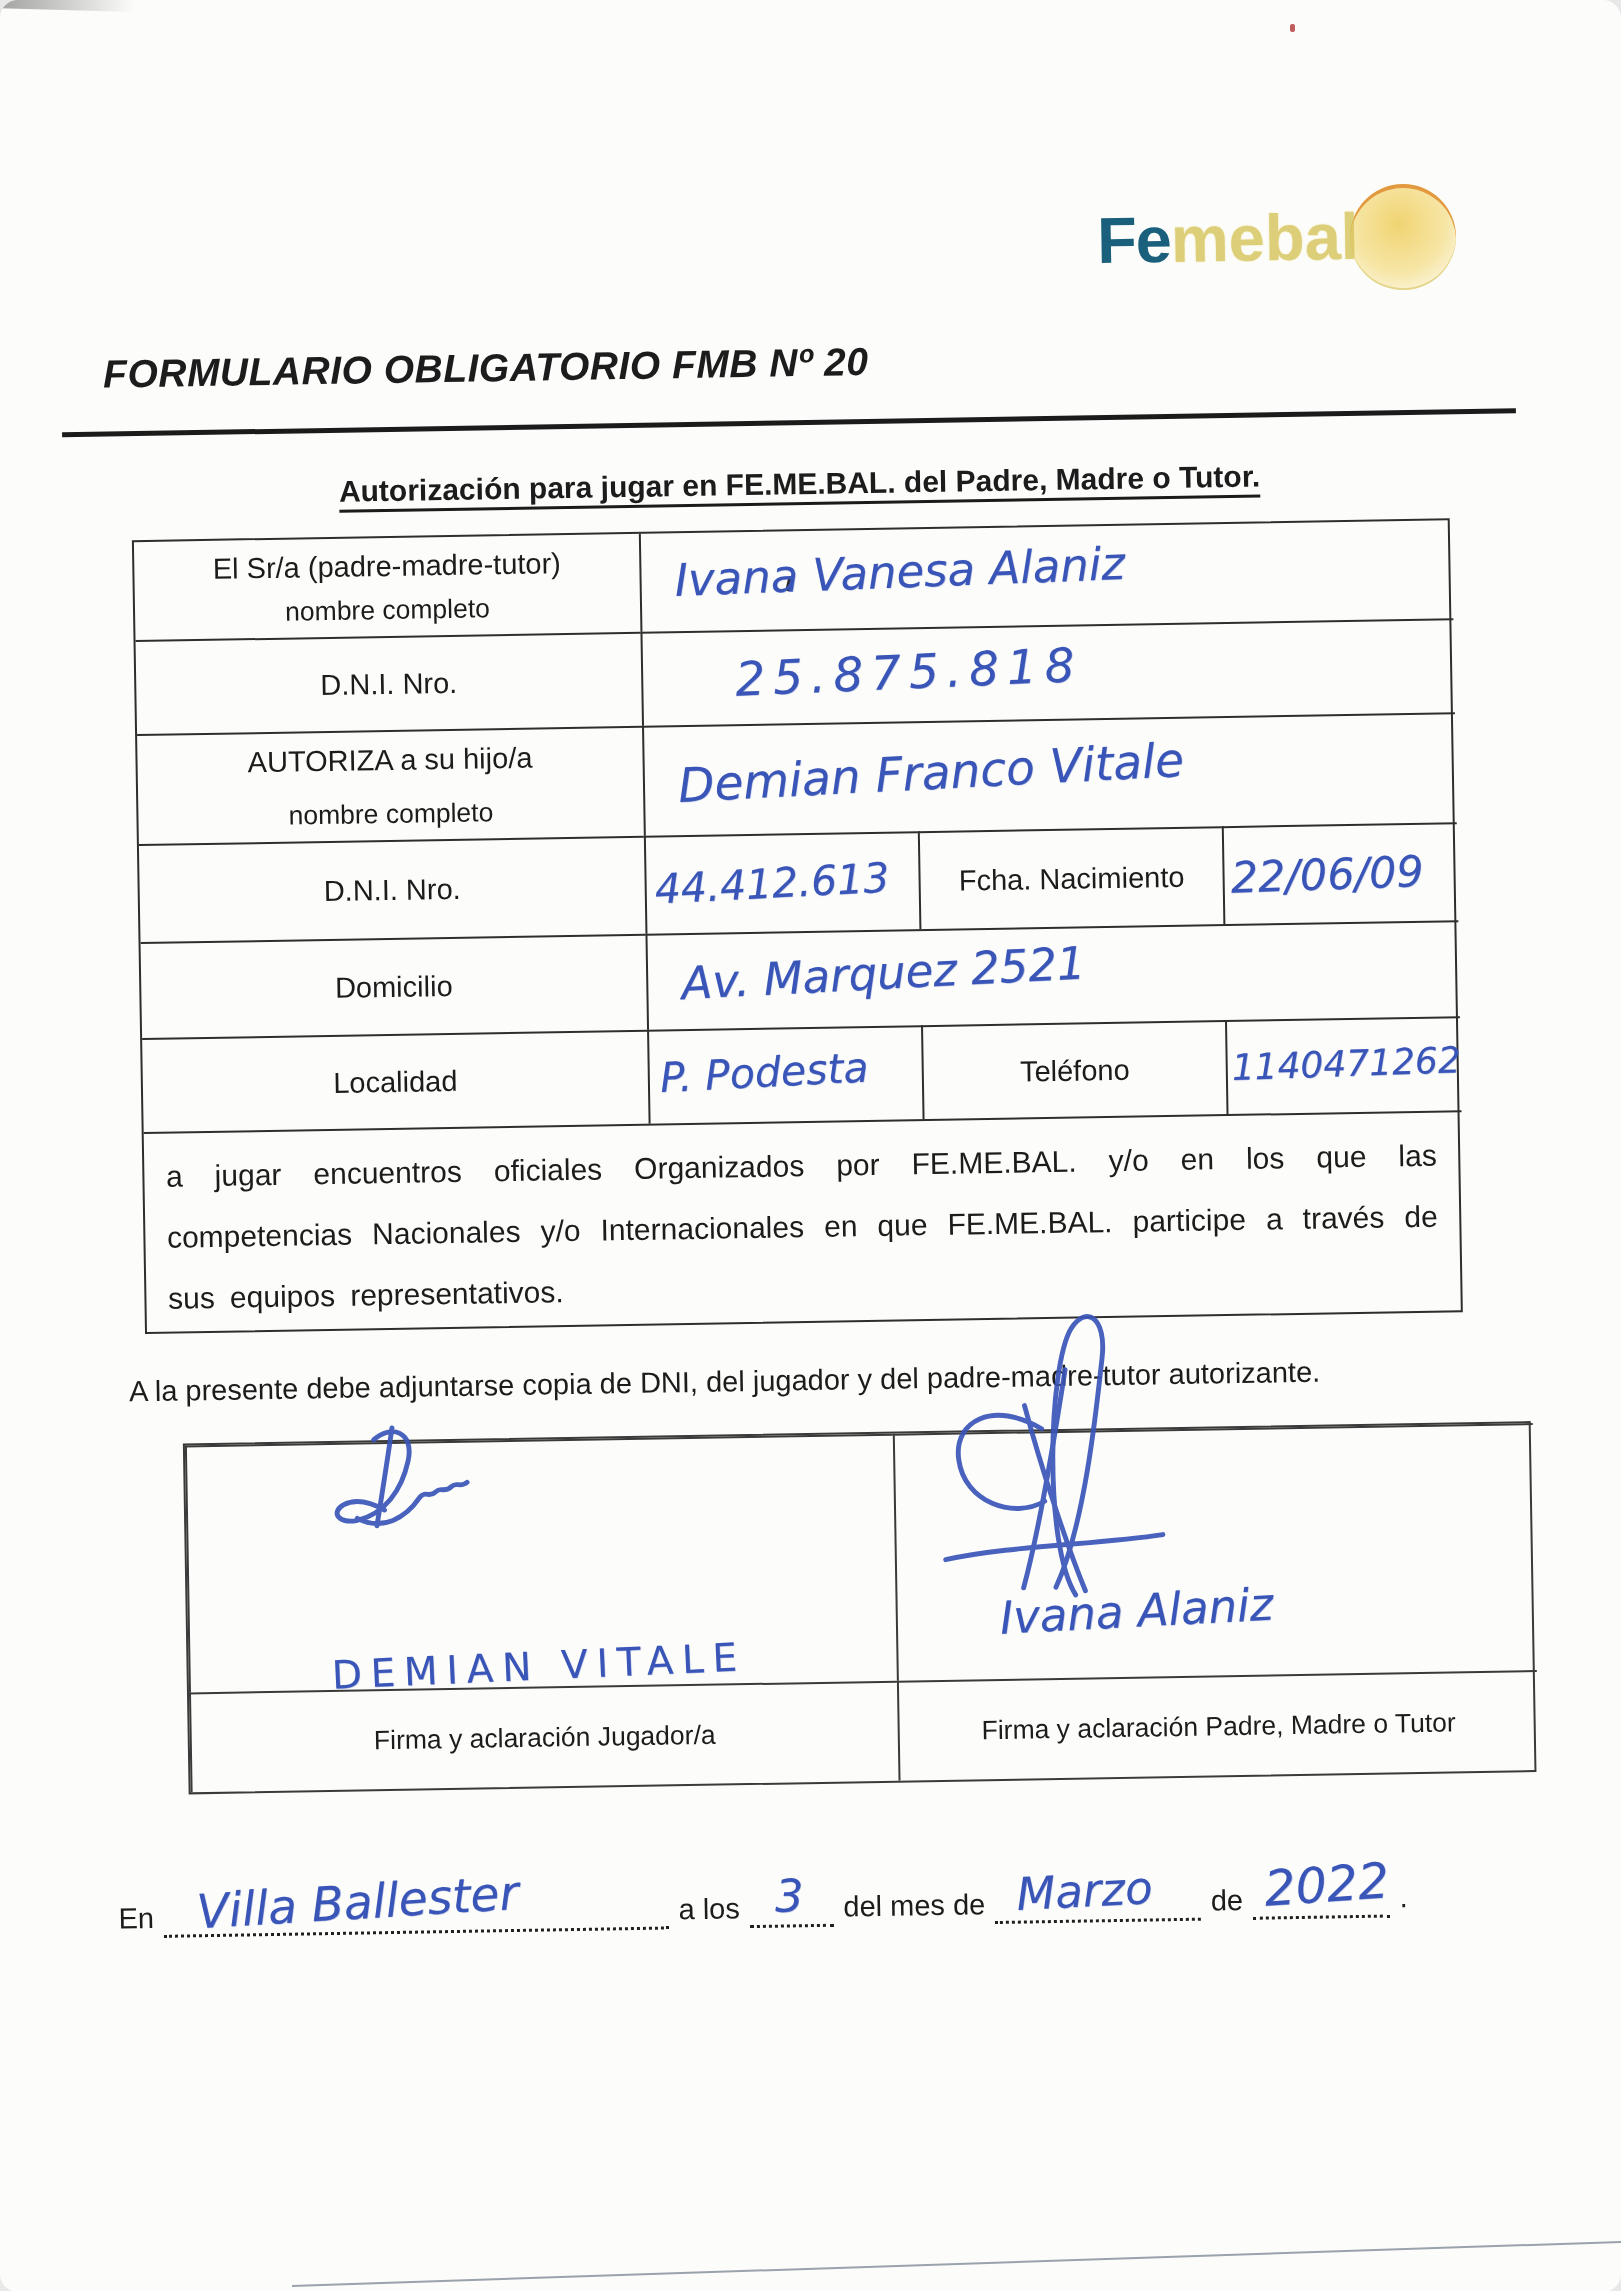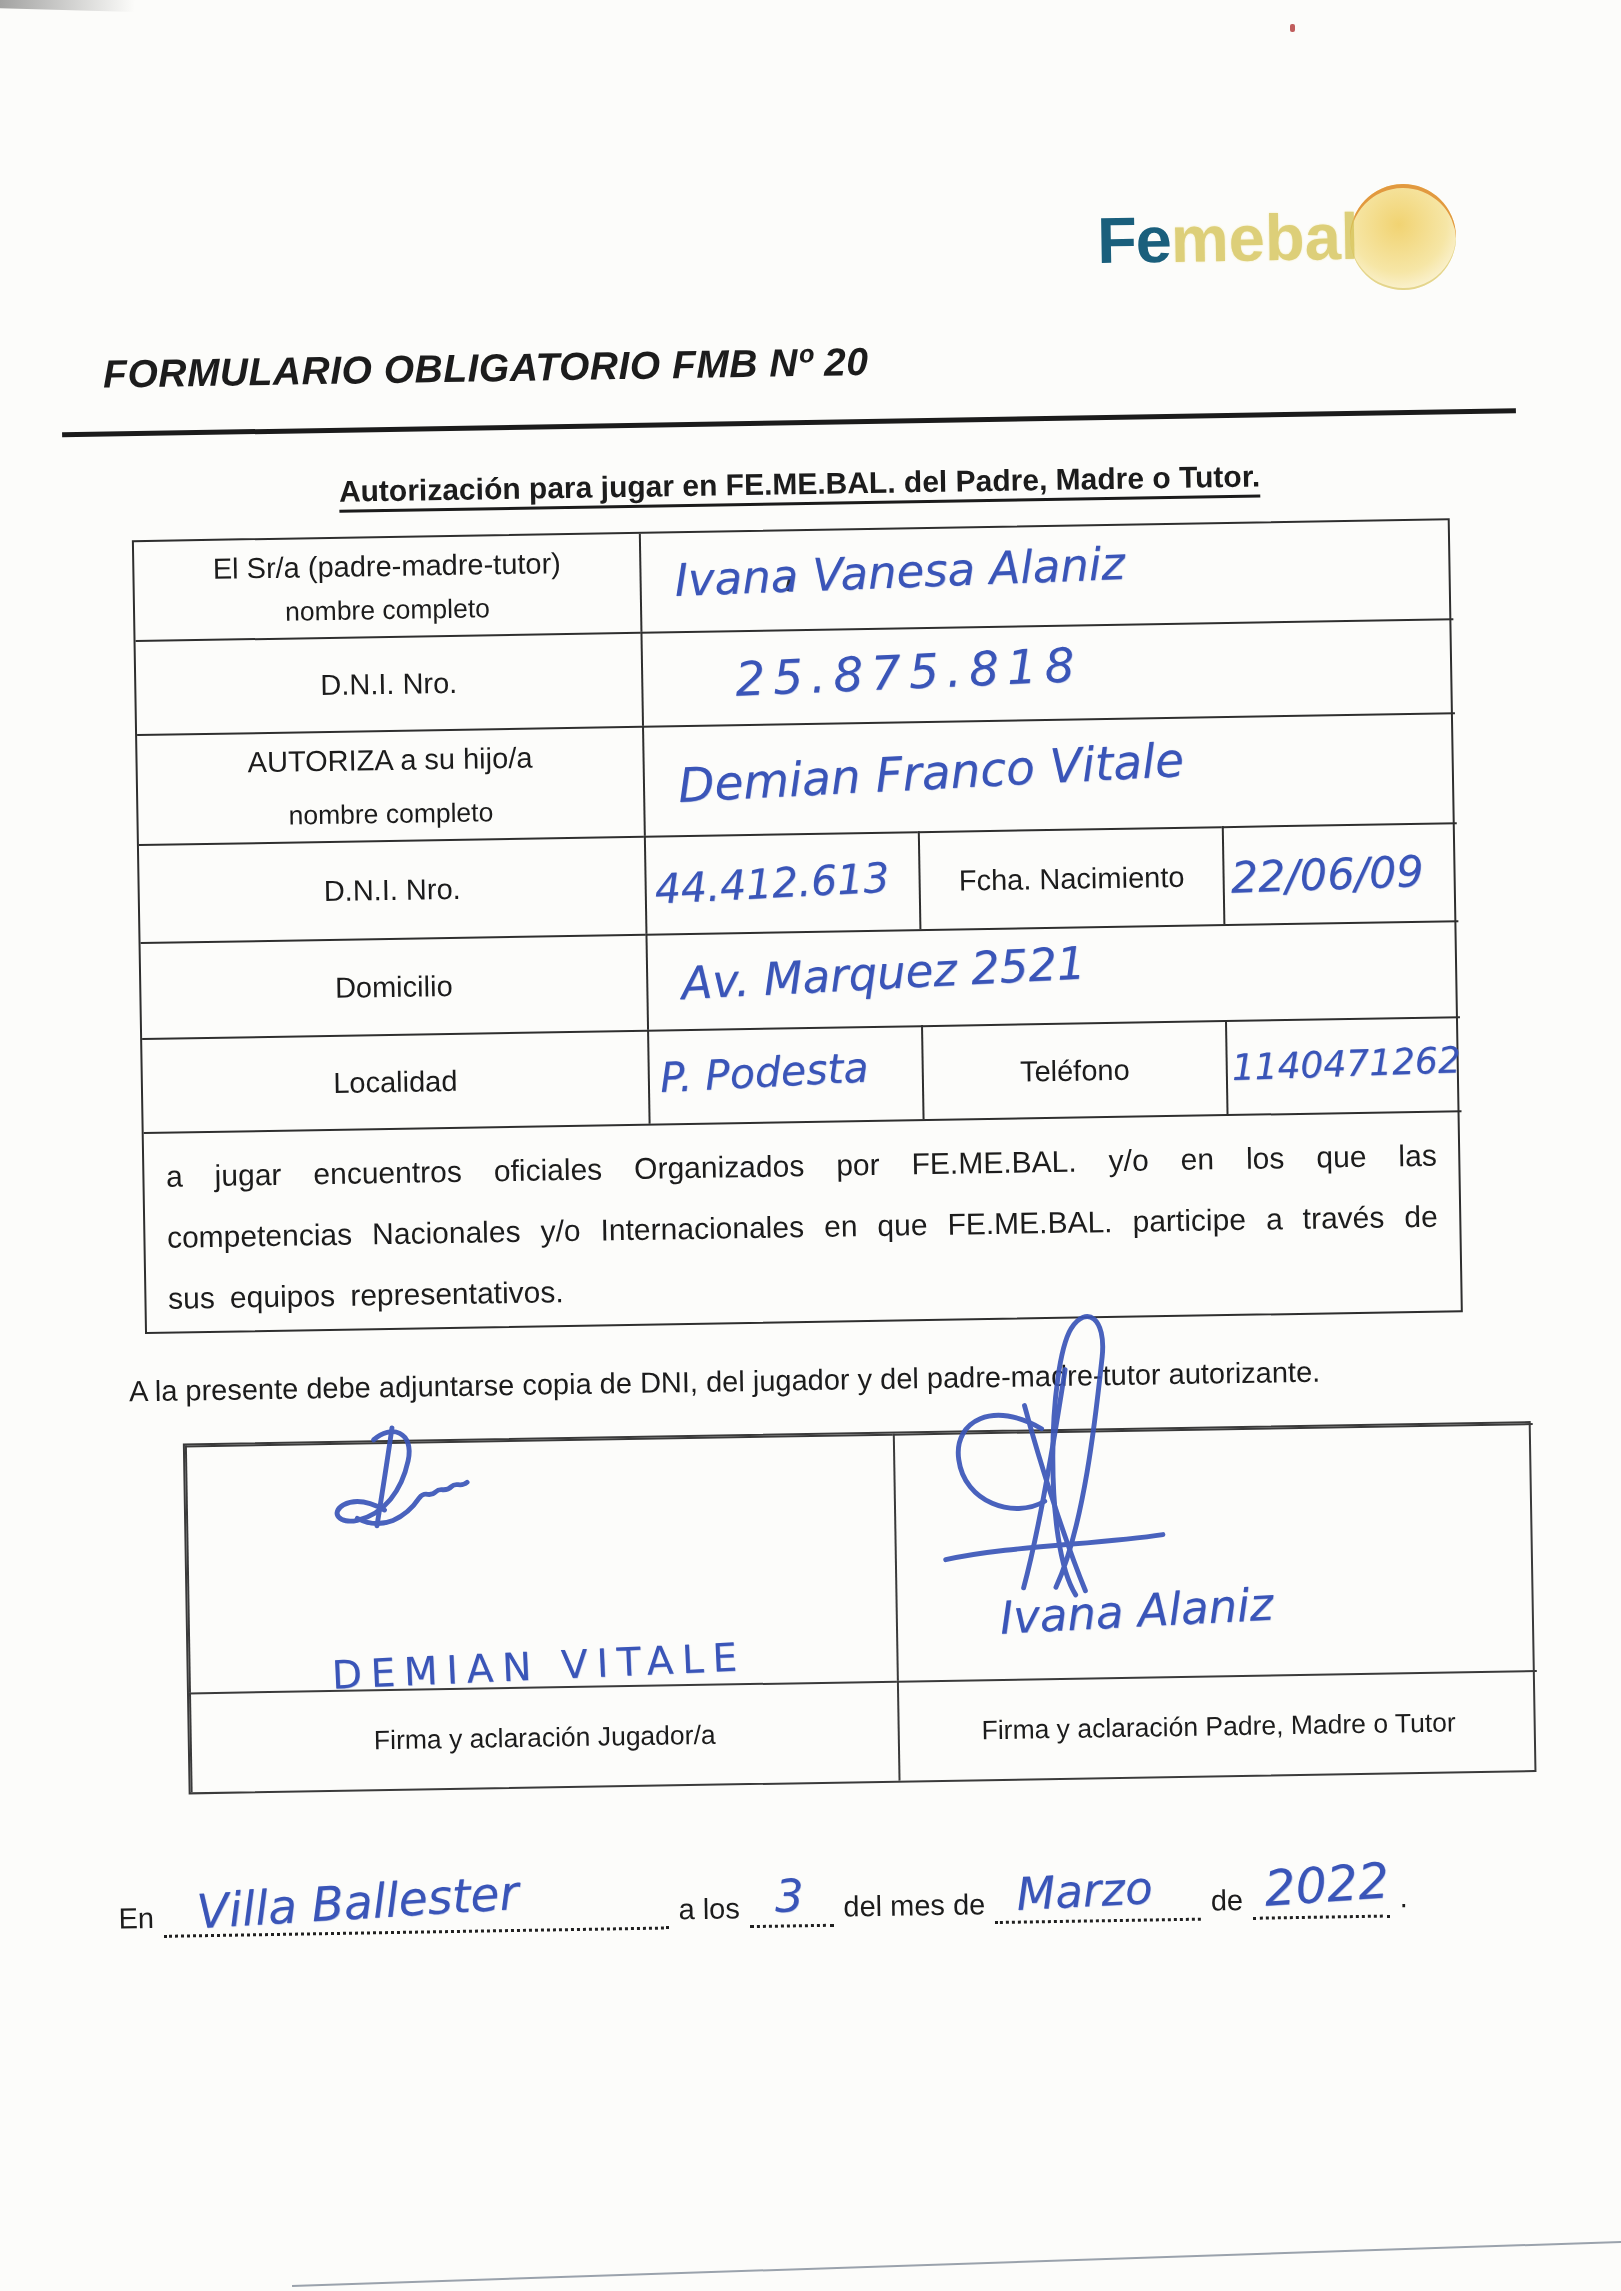--- a/index.html
+++ b/index.html
@@ -1,17 +1,17 @@
 <!DOCTYPE html>
 <html><head>
 <meta charset="utf-8">
 <style>
   html,body{margin:0;padding:0;background:#e8e8e8;}
   .page{position:relative;width:1621px;height:2292px;background:#fcfcfa;overflow:hidden;
-        font-family:"Liberation Sans",sans-serif;color:#1c1c1c;}
+        font-family:"Liberation Sans",sans-serif;color:#1c1c1c;border-radius:18px;}
   .rot{position:absolute;left:0;top:0;width:1621px;height:2292px;
        transform:rotate(-0.95deg);transform-origin:50% 50%;}
 
   
   .logo{position:absolute;left:1112px;top:208px;width:412px;height:108px;}
   .logo-ball{position:absolute;left:253px;top:-13.7px;width:106px;height:106px;border-radius:50%;
      background:radial-gradient(circle at 46% 38%, #f1d372 0%, #f6e6a6 55%, #fbf4d8 80%, #fdfaef 100%);
      box-shadow:inset 0 3.9px 0 0 #e2993f, inset 0 -2px 0 0 #e4d58c;}
   .logo-fe{position:relative;font-weight:bold;font-size:65px;letter-spacing:-1px;color:#1a5f7c;}
   .logo-rest{position:relative;font-weight:bold;font-size:65px;letter-spacing:0px;color:#d6c45a;opacity:.8;

